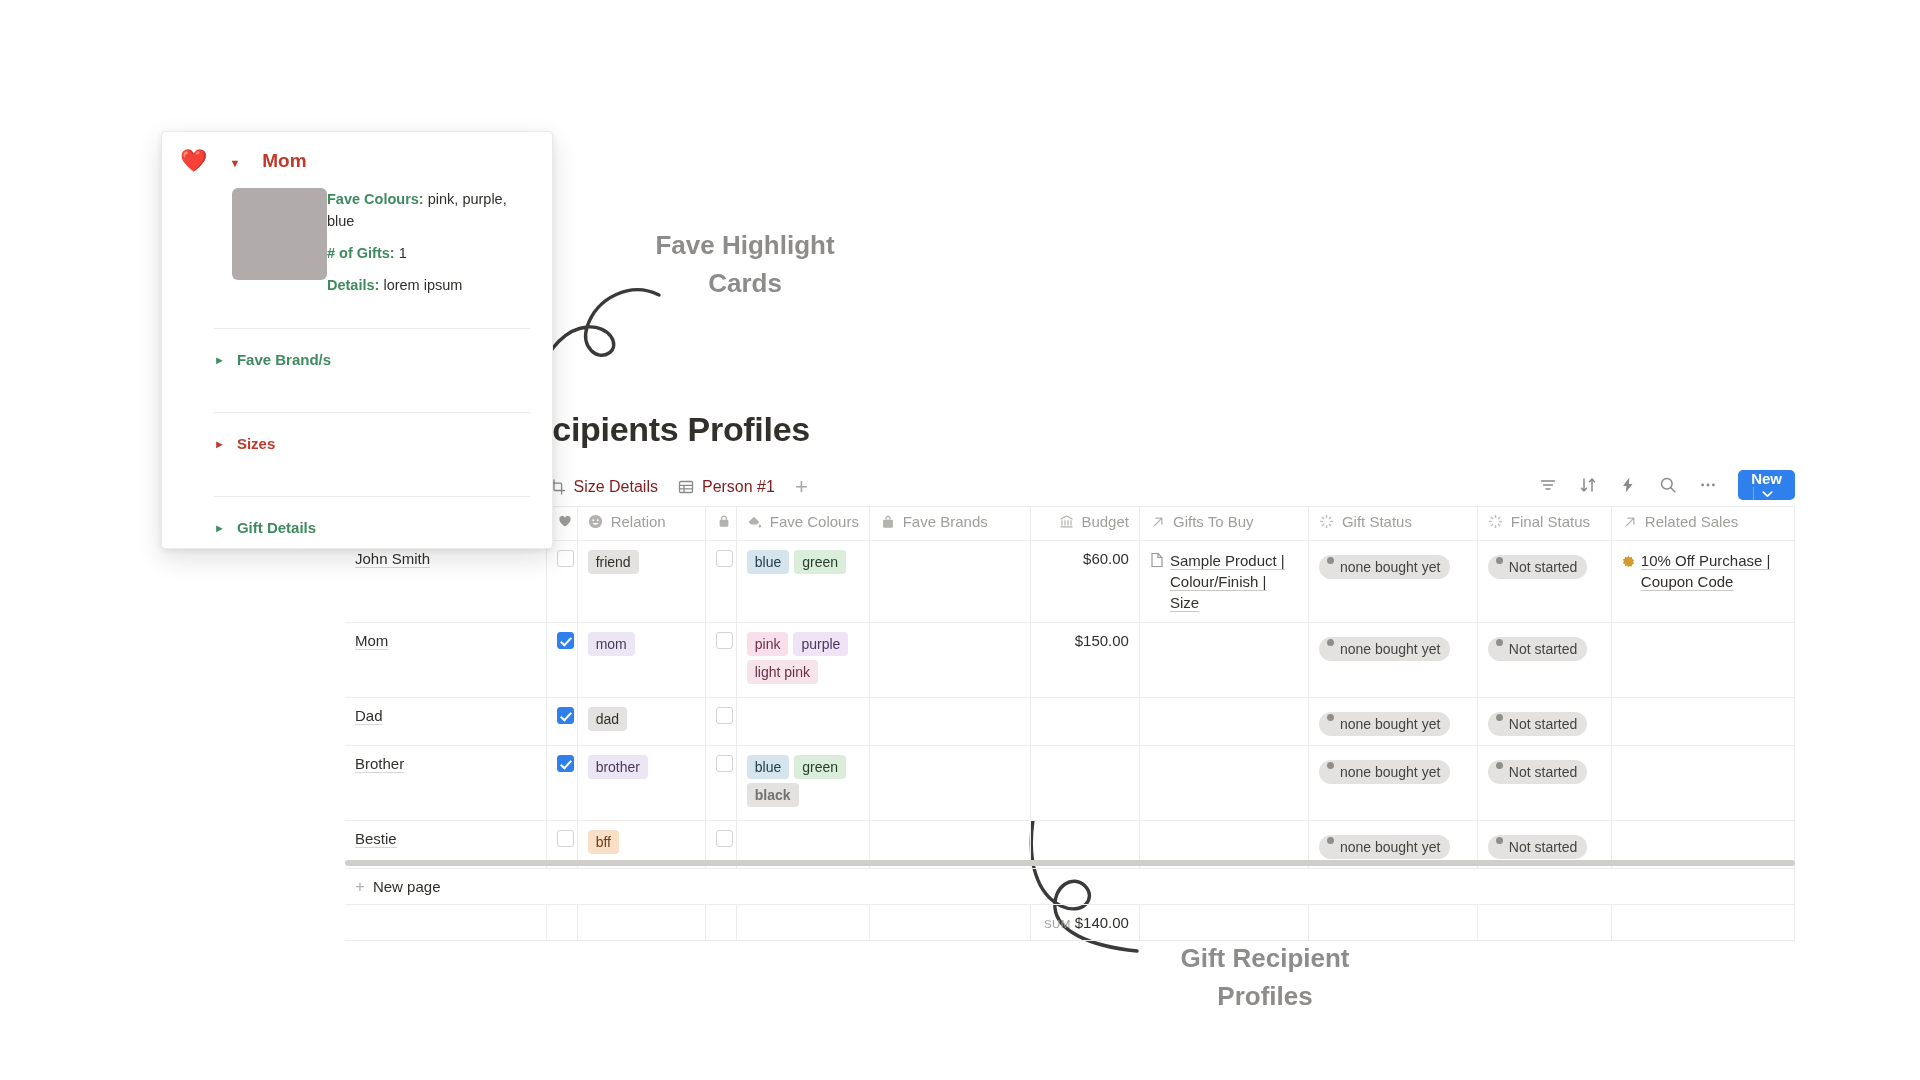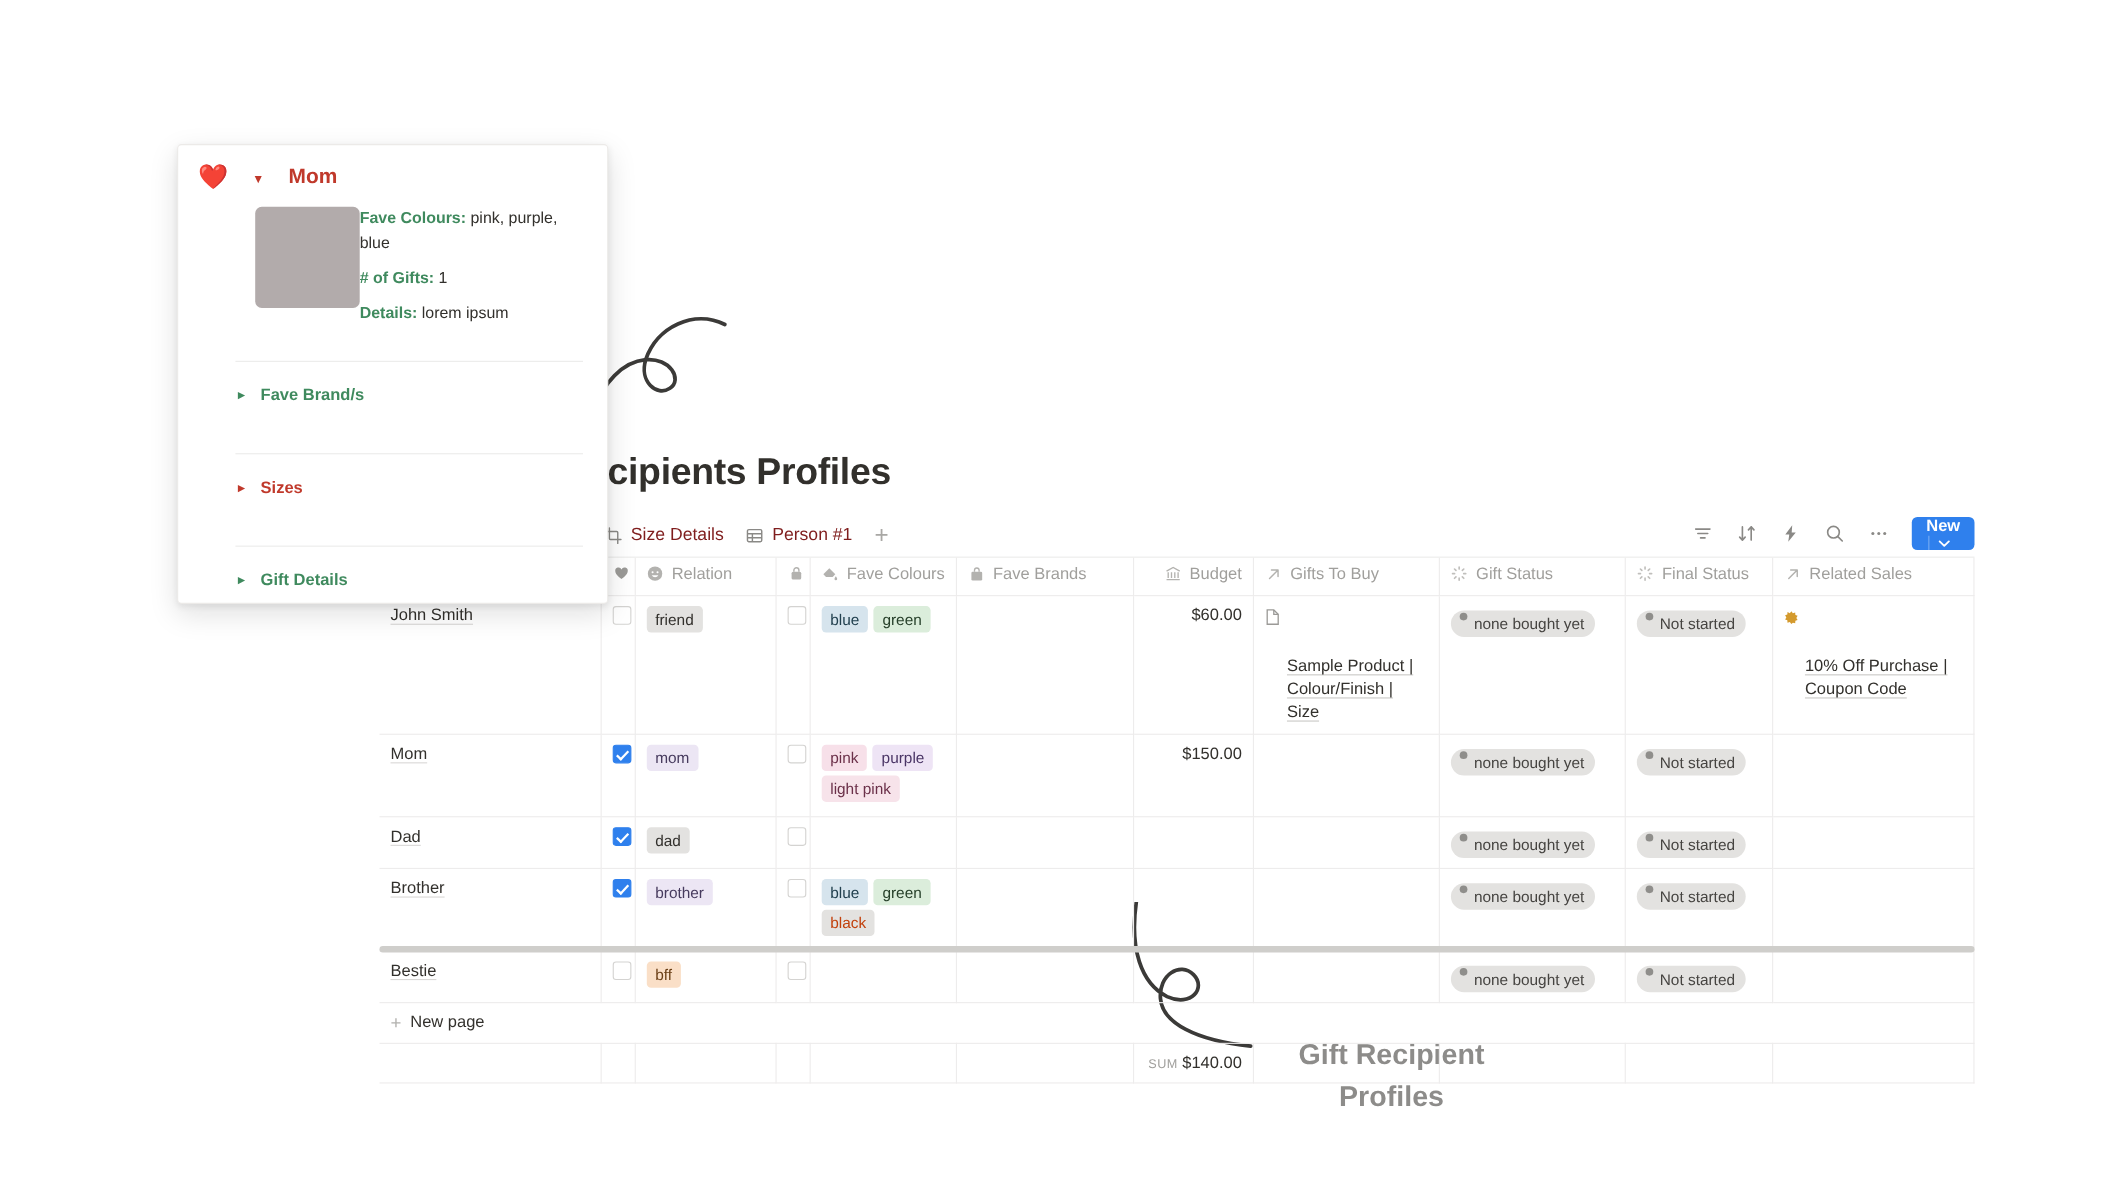--- a/index.html
+++ b/index.html
@@ -103,21 +103,21 @@
     margin: 0 5px 4px 0; white-space: nowrap;
   }
   .chip-gray   { background:#e3e2e0; color:#32302c; }
   .chip-purple { background:#ece6f4; color:#473b5e; }
   .chip-pink   { background:#f7e0e9; color:#6b3049; }
   .chip-lpink  { background:#f7e3ea; color:#6b3049; }
   .chip-vpurple{ background:#eee4f5; color:#4a3566; }
   .chip-blue   { background:#d6e4ed; color:#22404f; }
   .chip-green  { background:#dbeddb; color:#27402a; }
   .chip-orange { background:#fadfc7; color:#6b3f16; }
-  .chip-black  { background:#e3e2e0; color:#c2410c; }
+  .chip-black  { background:#e3e2e0; color:#737373;font-weight:bold; }
 
   .status {
     display: inline-flex; align-items: flex-start; gap: 6px;
     background: #e3e2e0; color: #464441;
     border-radius: 12px; padding: 2px 10px 2px 8px;
     font-size: 14px; line-height: 20px; white-space: nowrap;
   }
   .status .dot { width: 7px; height: 7px; border-radius: 50%; background: #8f8e8b; display:inline-block; }
 
   .cbox {
@@ -131,21 +131,21 @@
   }
   .cbox.on::after {
     content: ""; position: absolute;
     left: 5px; top: 1.5px; width: 4px; height: 9px;
     border: solid #fff; border-width: 0 2px 2px 0;
     transform: rotate(43deg);
   }
 
   .linkcell { display: flex; gap: 6px; }
   .linkcell .pico { flex: 0 0 auto; margin-top: 2px; color:#9b9a97; }
-  .linktext { text-decoration: underline; text-decoration-color:#c9c8c5; text-underline-offset: 3px; line-height: 21px; margin-top: 44px; }
+  .linktext { text-decoration: underline; text-decoration-color:#c9c8c5; text-underline-offset: 3px; line-height: 21px; }
 
   .badge-orange {
     width: 13px; height: 13px; flex: 0 0 auto; margin-top: 4px;
   }
 
   .newpage-row td {
     border-right: none; color: #a09f9c; font-size: 15px;
     padding: 10px 10px 10px 12px;
   }
   .newpage { display: inline-flex; align-items: center; gap: 8px; }
@@ -209,20 +209,24 @@
 <div class="stage">
 
   <svg class="arrow" style="left:535px; top:275px;" width="130" height="110" viewBox="0 0 130 110">
     <path d="M124 20 C 96 6, 62 22, 52 52 C 46 72, 62 86, 74 78 C 86 70, 74 50, 52 52 C 30 54, 14 74, 5 96" fill="none" stroke="#3b3a38" stroke-width="3.4" stroke-linecap="round"></path>
   </svg>
 
   <svg class="arrow" style="left:1025px; top:820px;" width="140" height="150" viewBox="0 0 140 150">
     <path d="M8 0 C 2 42, 12 74, 36 86 C 58 96, 72 78, 60 66 C 48 54, 28 66, 30 88 C 32 110, 62 126, 112 131" fill="none" stroke="#3b3a38" stroke-width="3.4" stroke-linecap="round"></path>
   </svg>
 
+  <div class="annot a1">
+    <div>Fave Highlight</div>
+    <div>Cards</div>
+  </div>
 
   <div class="annot a2">
     <div>Gift Recipient</div>
     <div>Profiles</div>
   </div>
 
   <div class="db-panel">
 
     <div class="db-title">Gift Recipients Profiles</div>
 

